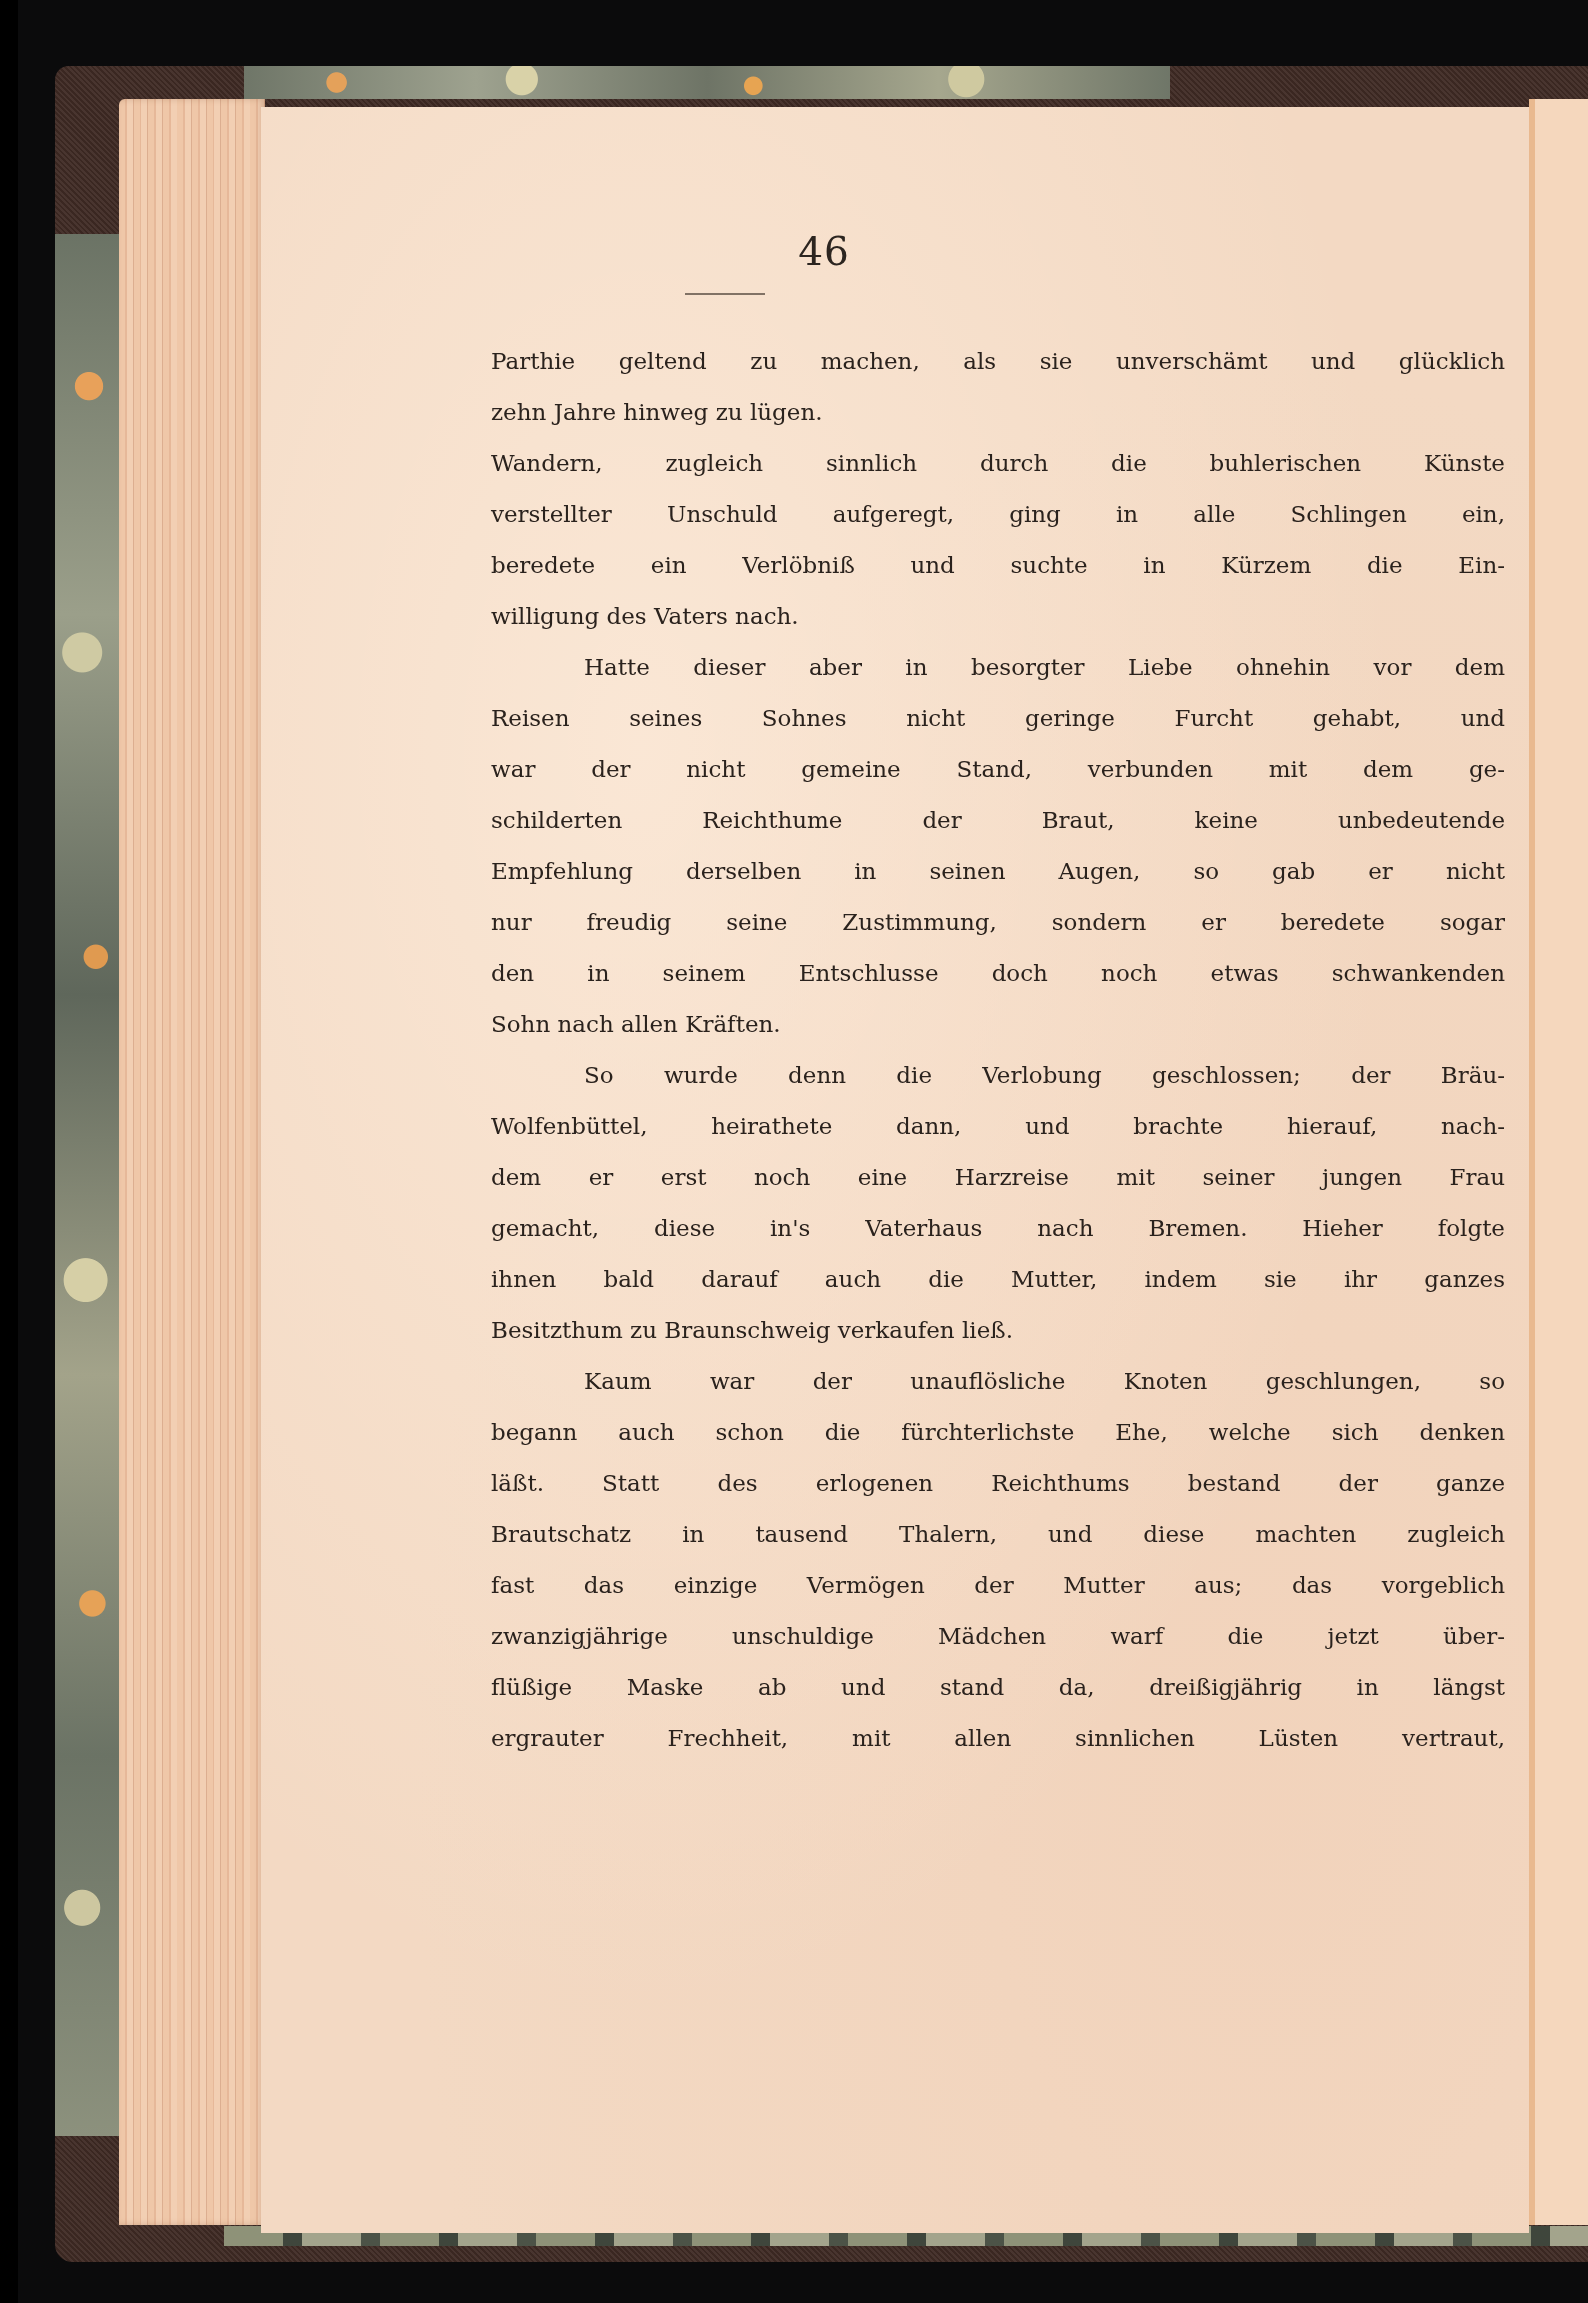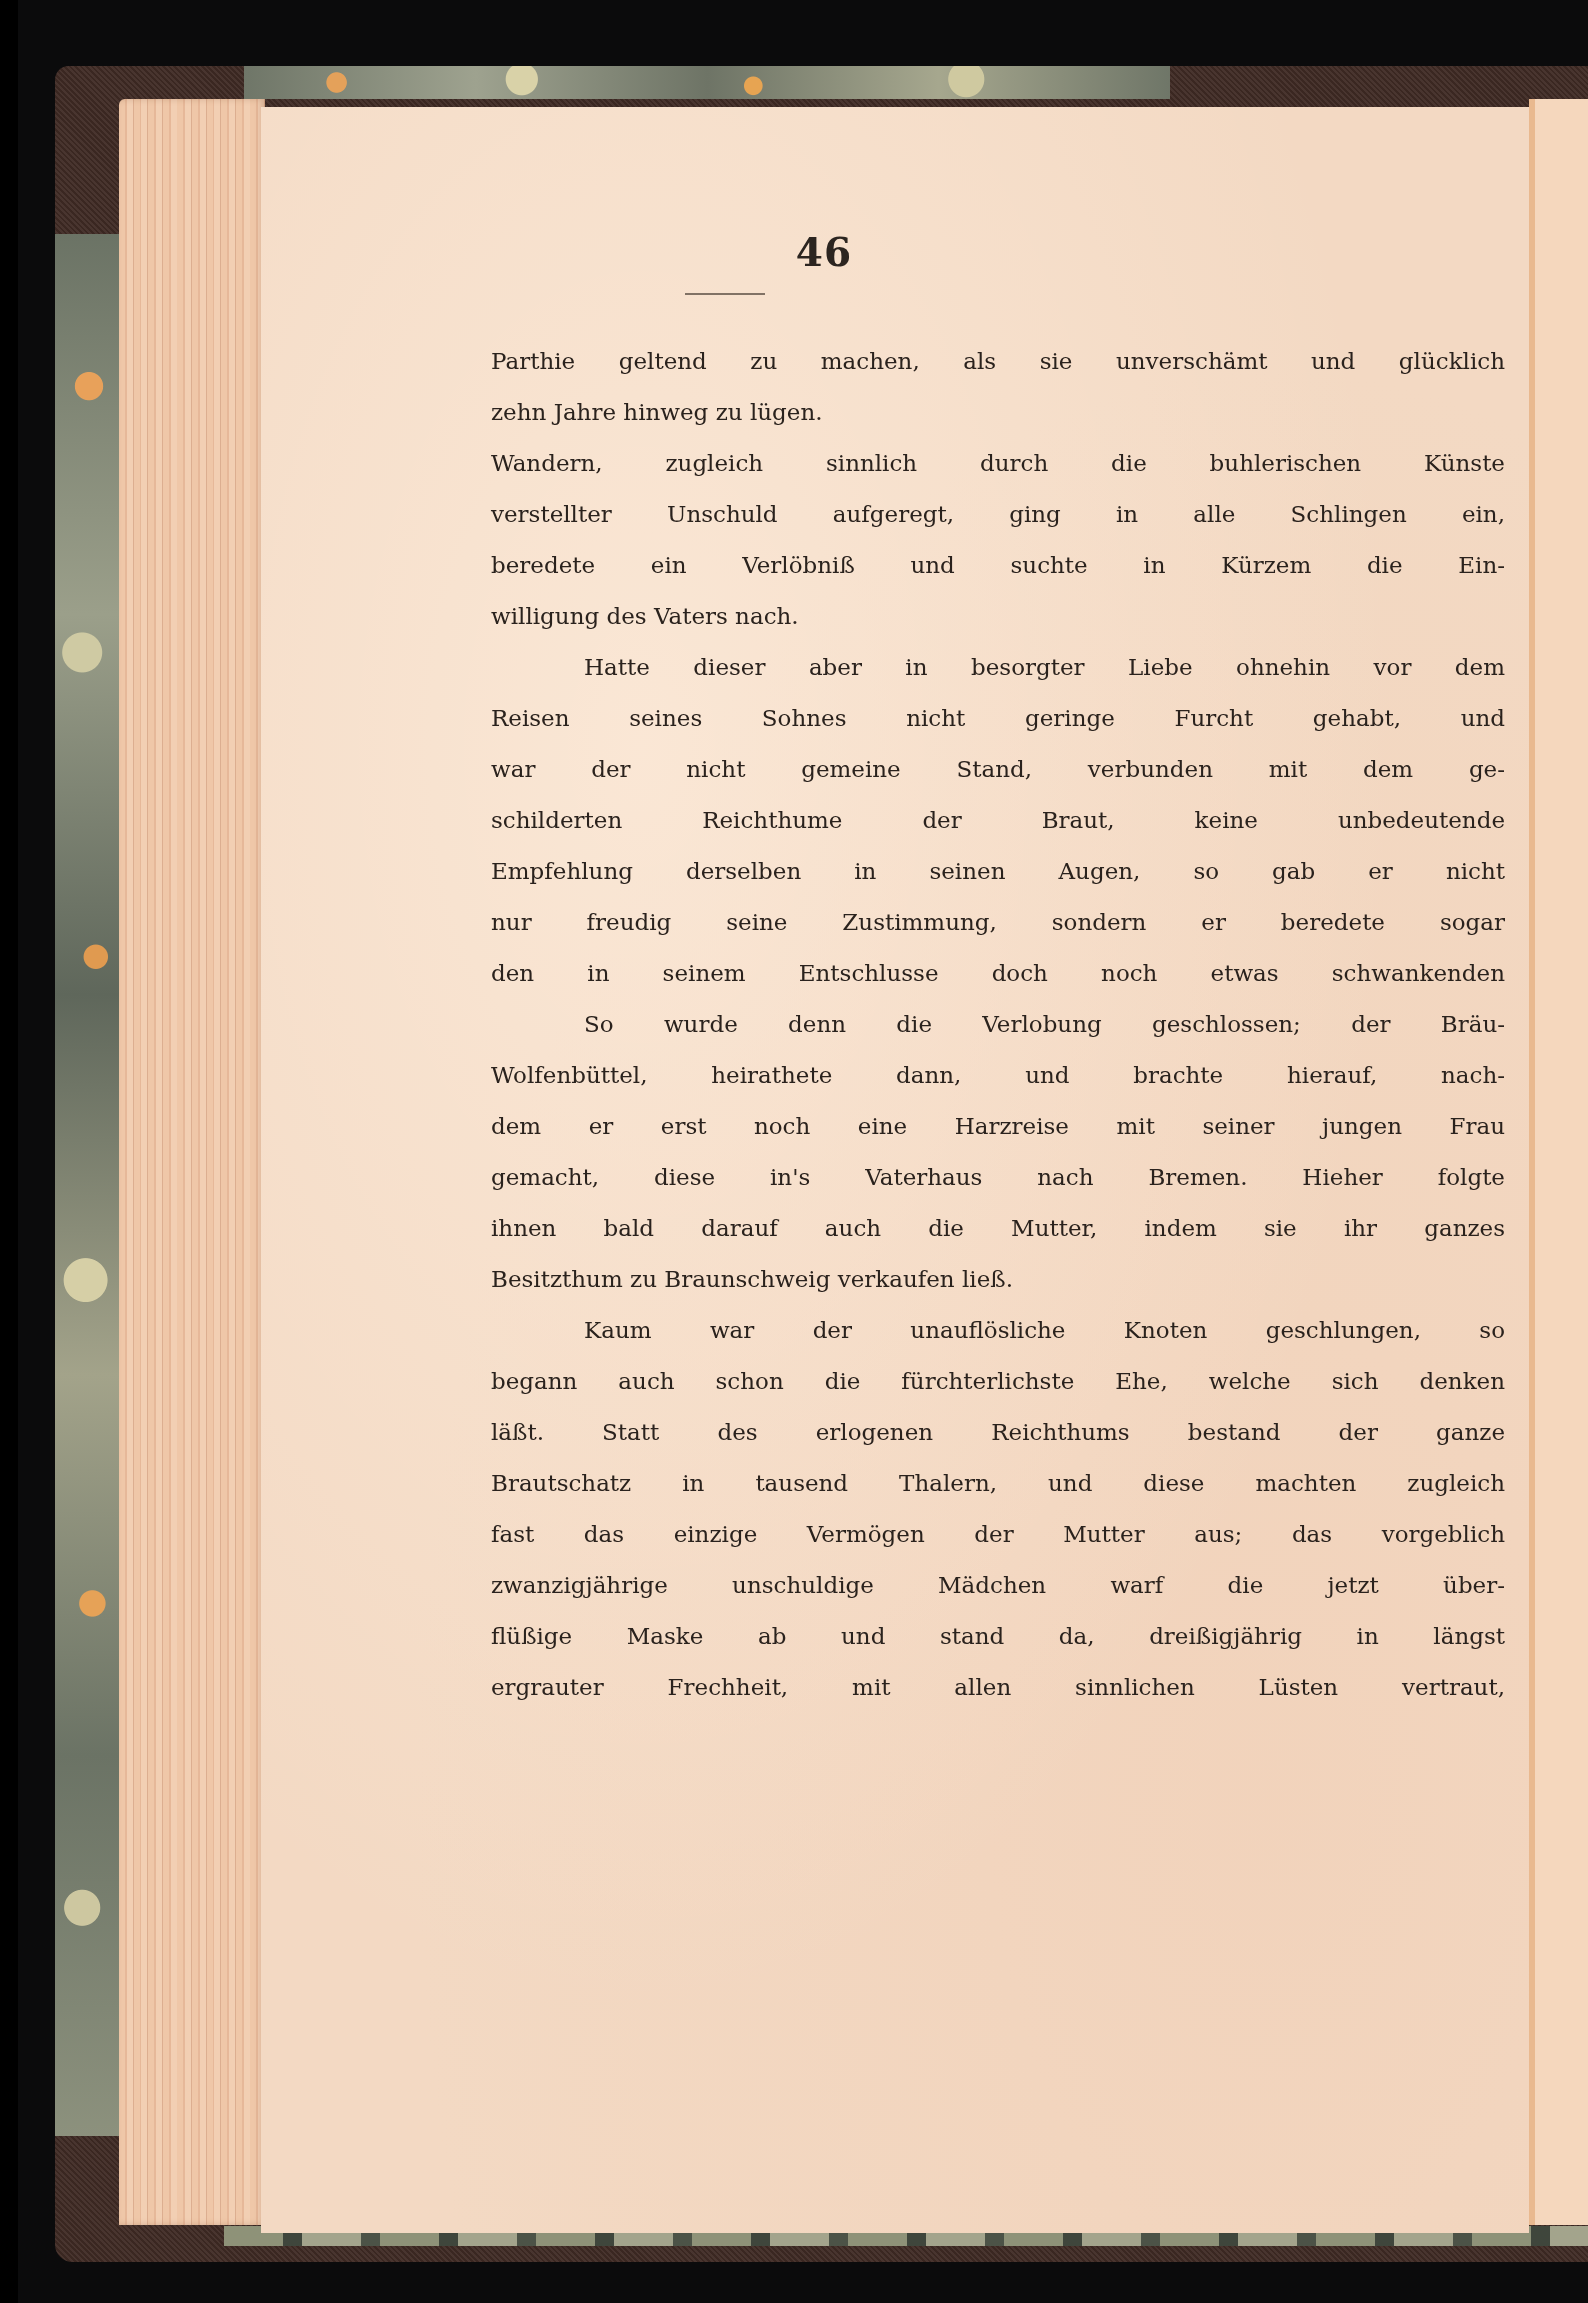--- a/index.html
+++ b/index.html
@@ -89,21 +89,21 @@
       left: 1529px; top: 99px;
       width: 59px; height: 2126px;
       background: linear-gradient(90deg, #e9b98f 0 5.9px, #f5d7bd 5.9px 100%);
     }
     .page-number {
       position: absolute;
       left: 0; right: 0;
       top: 229px;
       text-align: center;
       font-family: "DejaVu Serif", serif;
-      font-weight: bold;
+      font-weight: normal;
       font-size: 39px;
       color: #2c2520;
       letter-spacing: 1px;
       padding-left: 59px;
       box-sizing: border-box;
     }
     .page-rule {
       position: absolute;
       left: 685px; top: 293px;
       width: 80px; height: 2px;
@@ -157,20 +157,21 @@
     <span class="line">verstellter Unschuld aufgeregt, ging in alle Schlingen ein,</span>
     <span class="line">beredete ein Verlöbniß und suchte in Kürzem die Ein-</span>
     <span class="line last">willigung des Vaters nach.</span>
     <span class="line indent">Hatte dieser aber in besorgter Liebe ohnehin vor dem</span>
     <span class="line">Reisen seines Sohnes nicht geringe Furcht gehabt, und</span>
     <span class="line">war der nicht gemeine Stand, verbunden mit dem ge-</span>
     <span class="line">schilderten Reichthume der Braut, keine unbedeutende</span>
     <span class="line">Empfehlung derselben in seinen Augen, so gab er nicht</span>
     <span class="line">nur freudig seine Zustimmung, sondern er beredete sogar</span>
     <span class="line">den in seinem Entschlusse doch noch etwas schwankenden</span>
+    <span class="line last">Sohn nach allen Kräften.</span>
     <span class="line indent">So wurde denn die Verlobung geschlossen; der Bräu-</span>
     <span class="line">Wolfenbüttel, heirathete dann, und brachte hierauf, nach-</span>
     <span class="line">dem er erst noch eine Harzreise mit seiner jungen Frau</span>
     <span class="line">gemacht, diese in's Vaterhaus nach Bremen. Hieher folgte</span>
     <span class="line">ihnen bald darauf auch die Mutter, indem sie ihr ganzes</span>
     <span class="line last">Besitzthum zu Braunschweig verkaufen ließ.</span>
     <span class="line indent">Kaum war der unauflösliche Knoten geschlungen, so</span>
     <span class="line">begann auch schon die fürchterlichste Ehe, welche sich denken</span>
     <span class="line">läßt. Statt des erlogenen Reichthums bestand der ganze</span>
     <span class="line">Brautschatz in tausend Thalern, und diese machten zugleich</span>

